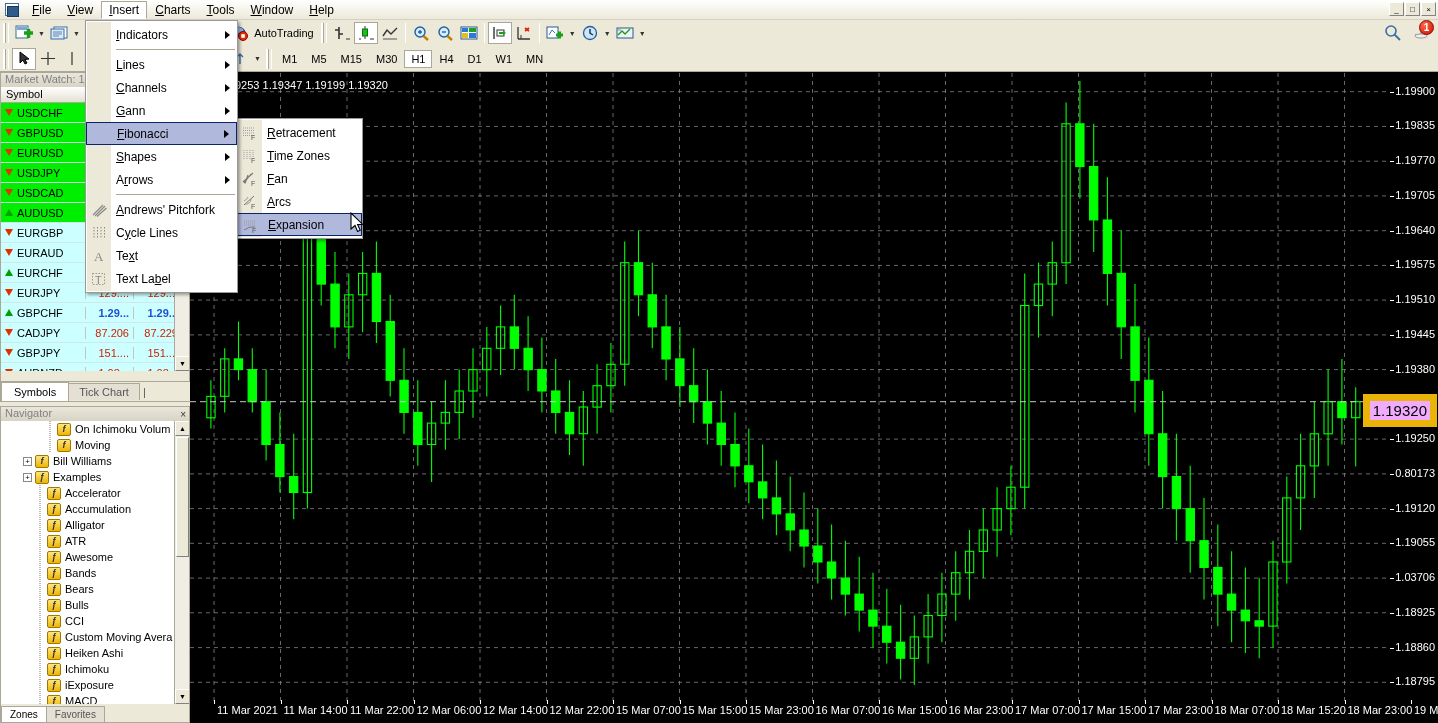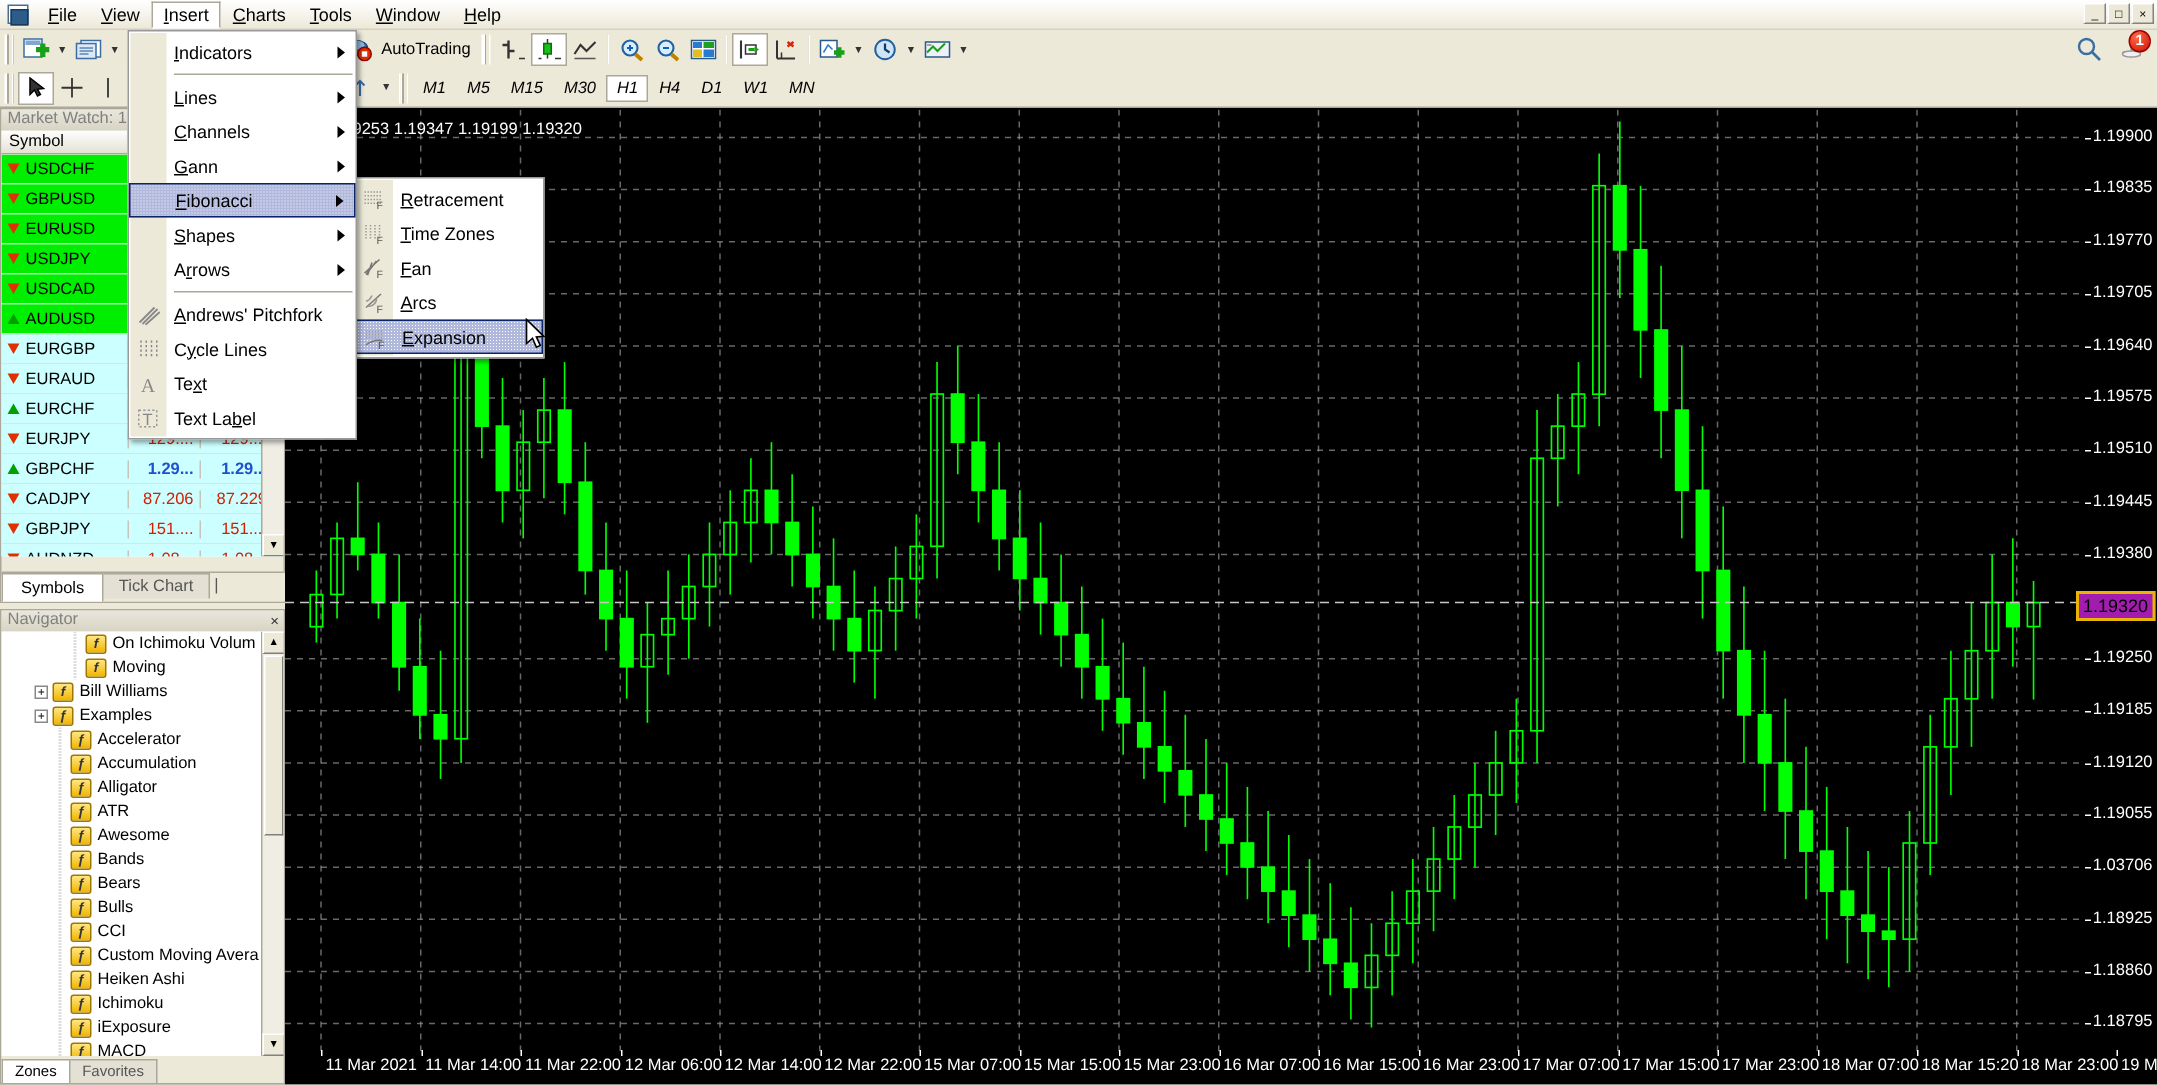--- a/index.html
+++ b/index.html
@@ -35,21 +35,21 @@
   .winbtn { width:15px;height:14px;background:#ece9d8;border:1px solid #848284;
             border-top-color:#fff;border-left-color:#fff; font-size:8px;
             display:flex;align-items:center;justify-content:center;}
 
   
   .toolbar-row {
     position:absolute; left:0; width:1438px; height:26px;
     background:#ece9d8; display:flex; align-items:center;
   }
   #tb1 { top:20px; }
-  #tb2 { top:46px; border-bottom:1px solid #aca899;font-style:italic; }
+  #tb2 { top:46px; border-bottom:1px solid #aca899; }
   .grip { width:6px; height:20px; margin:0 3px;
      background: repeating-linear-gradient(to right,#fff 0 1px,#aca899 1px 2px,transparent 2px 4px);
      border-left:1px solid #fff;}
   .tbtn { width:24px;height:22px; display:flex;align-items:center;justify-content:center;
      border:1px solid transparent; position:relative; cursor:default;}
   .tbtn.pressed { border:1px solid #aca899; background:#fff; }
   .tbtn svg { display:block; }
   .arrw { width:11px;height:22px;display:flex;align-items:center;justify-content:center;font-size:7px;color:#333;}
   .sep { width:1px;height:20px;background:#aca899;margin:0 3px;border-right:1px solid #fff;}
   .tlabel { font-size:11px; color:#808080; padding:0 6px; }
@@ -72,21 +72,21 @@
   .mw-row { display:flex; height:20px; align-items:center; font-size:11px; border-bottom:1px solid #cfe9e9;}
   .mw-row .c-sym { width:85px; display:flex; align-items:center; gap:4px; padding-left:4px; border-right:1px solid #c8c4b8;}
   .mw-row .c-bid { width:48px; text-align:right; padding-right:4px; border-right:1px solid #c8c4b8;}
   .mw-row .c-ask { width:48px; text-align:right; padding-right:4px;}
   .mw-row.hl { background:#00ef00; }
   .mw-row.lo { background:#ccffff; }
   .ar-dn { width:0;height:0;border-left:4px solid transparent;border-right:4px solid transparent;border-top:7px solid #e03000;}
   .ar-up { width:0;height:0;border-left:4px solid transparent;border-right:4px solid transparent;border-bottom:7px solid #00a000;}
   .px-red { color:#d02000; } .px-blue { color:#2050d0;font-weight:bold; }
   .mw-tabs { position:absolute; bottom:0; left:0; width:216px; height:20px;
-      background:#ece9d8; display:flex; align-items:flex-start; border-top:1px solid #aca899;}
+      background:#ece9d8; display:flex; align-items:center; border-top:1px solid #aca899;}
   .mw-tab { font-size:11px; padding:2px 10px; border:1px solid #aca899; border-bottom:none;
      background:#e4e1d4; margin-right:-1px; color:#555;}
   .mw-tab.sel { background:#fff; color:#000; font-weight:normal; padding:3px 12px; position:relative; z-index:2;}
 
   #nav { left:0; top:406px; width:190px; height:317px; }
   .nav-body { background:#fff; height:283px; overflow:hidden; position:relative;}
   .nav-row { display:flex; align-items:center; height:16px; font-size:11px; white-space:nowrap;}
   .nav-ico { width:14px;height:13px;border-radius:2px;
      background:linear-gradient(#ffe680,#f0b400); border:1px solid #a07800;
      font-size:9px; font-style:italic; font-weight:bold; color:#333;
@@ -108,22 +108,22 @@
   
   #chart { position:absolute; left:190px; top:72px; width:1248px; height:651px; background:#000;
      border-top:1px solid #000;}
   #plot { position:absolute; left:0; top:0; width:1200px; height:628px; overflow:hidden;}
   #plot svg { display:block; }
   .chart-head { position:absolute; left:4px; top:6px; color:#fff; font-size:11px;
      font-family:"Liberation Sans", sans-serif; white-space:nowrap; z-index:5;}
   .yaxis { position:absolute; right:0; top:0; width:48px; height:628px; color:#fff; font-size:11px;}
   .ylab { position:absolute; right:3px; white-space:nowrap; }
   .ytick { position:absolute; left:0; width:4px; height:1px; background:#fff;}
-  .pricebox { position:absolute; right:1px; background:#a21caf; color:#000; font-size:12px;
-     padding:1px 3px; border:2px solid #eab308; white-space:nowrap;}
+  .pricebox { position:absolute; right:1px; background:#f0abfc; color:#000; font-size:15px;
+     padding:1px 3px; border:7px solid #eab308; white-space:nowrap;}
   .xaxis { position:absolute; left:0; bottom:0; width:1248px; height:23px; color:#fff; font-size:11px;}
   .xlab { position:absolute; top:4px; white-space:nowrap; }
   .xtick { position:absolute; top:0; width:1px; height:4px; background:#fff;}
 
   
   .menu { position:absolute; background:#fff; border:1px solid #999;
      box-shadow:2px 2px 3px rgba(0,0,0,.35); z-index:200; padding:2px 0;}
   .menu .gutter { position:absolute; left:1px; top:1px; bottom:1px; width:24px; background:#ece9d8;}
   .mrow { position:relative; display:flex; align-items:center; height:23px; font-size:12px;
      padding-left:30px; padding-right:22px; white-space:nowrap; color:#000; cursor:default;}
@@ -872,21 +872,21 @@
         <span class="ylab" style="top:185.4px">1.19575</span>
         <span class="ytick" style="top:227.1px"></span>
         <span class="ylab" style="top:220.1px">1.19510</span>
         <span class="ytick" style="top:261.9px"></span>
         <span class="ylab" style="top:254.9px">1.19445</span>
         <span class="ytick" style="top:296.6px"></span>
         <span class="ylab" style="top:289.6px">1.19380</span>
         <span class="ytick" style="top:366.1px"></span>
         <span class="ylab" style="top:359.1px">1.19250</span>
         <span class="ytick" style="top:400.9px"></span>
-        <span class="ylab" style="top:393.9px">1.19185</span>
+        <span class="ylab" style="top:393.9px">0.80173</span>
         <span class="ytick" style="top:435.6px"></span>
         <span class="ylab" style="top:428.6px">1.19120</span>
         <span class="ytick" style="top:470.3px"></span>
         <span class="ylab" style="top:463.3px">1.19055</span>
         <span class="ytick" style="top:505.1px"></span>
         <span class="ylab" style="top:498.1px">1.03706</span>
         <span class="ytick" style="top:539.8px"></span>
         <span class="ylab" style="top:532.8px">1.18925</span>
         <span class="ytick" style="top:574.6px"></span>
         <span class="ylab" style="top:567.6px">1.18860</span>

